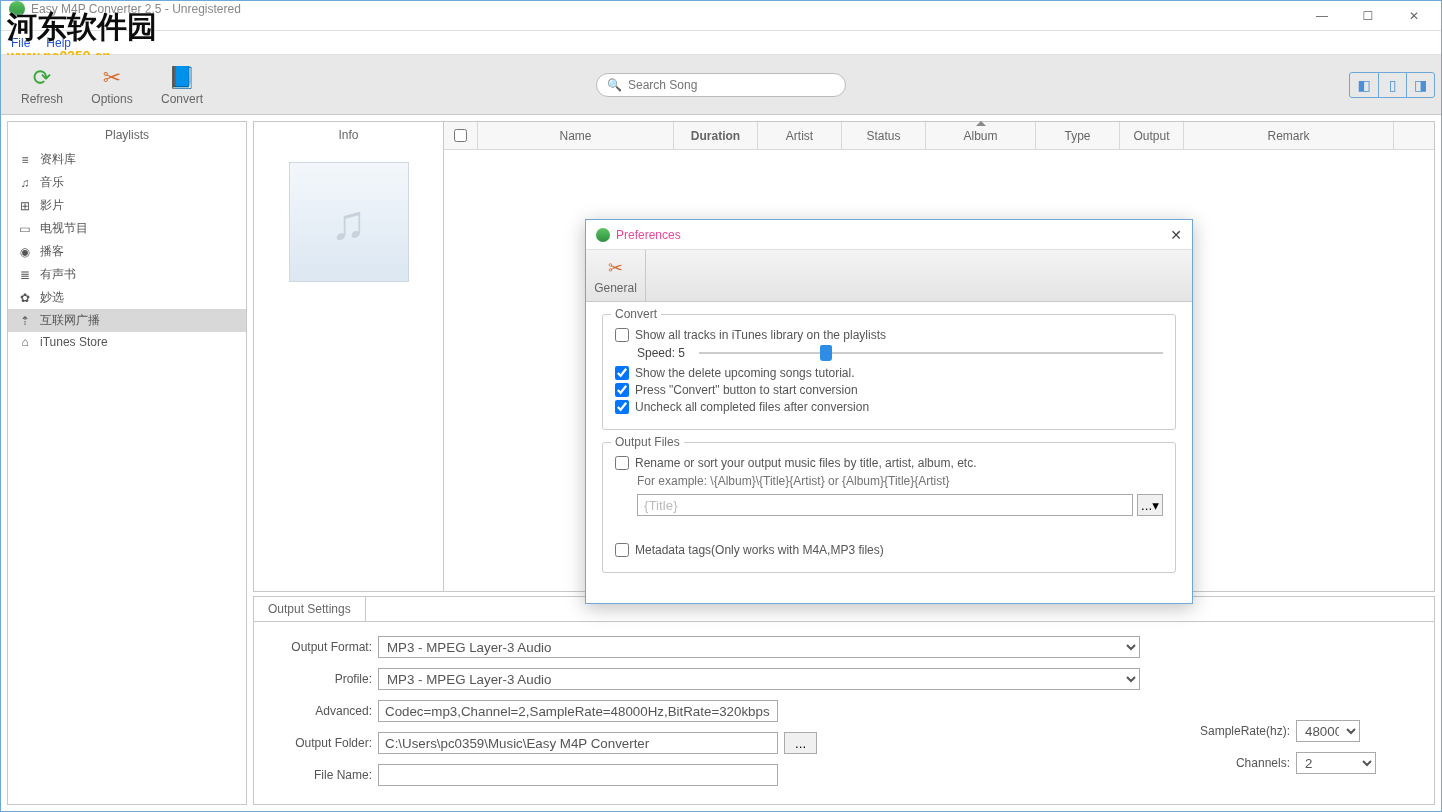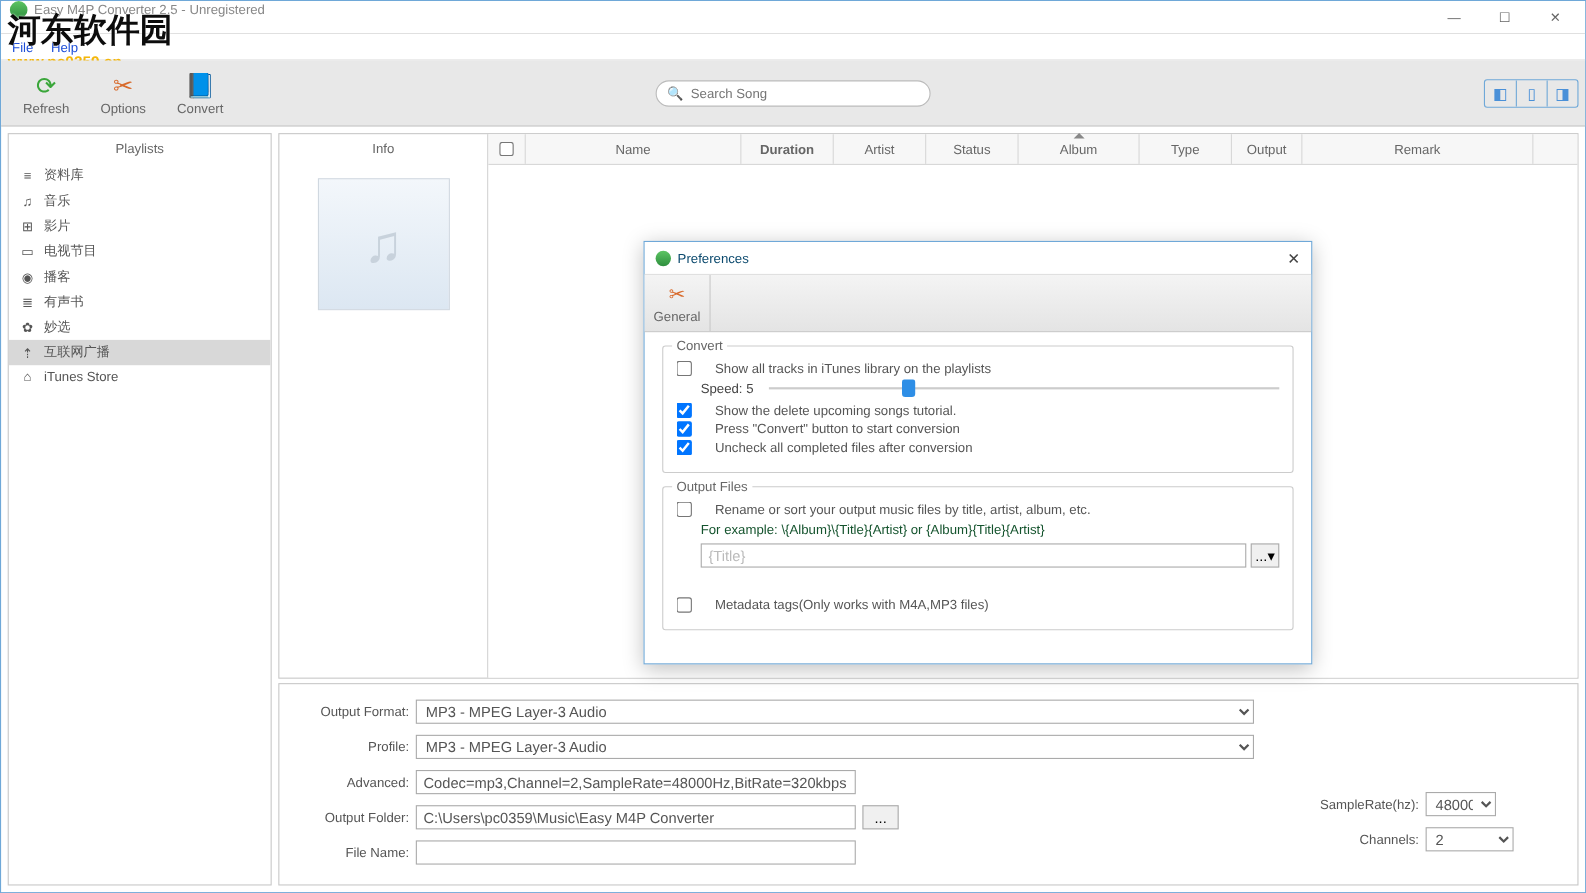--- a/index.html
+++ b/index.html
@@ -49,34 +49,34 @@
 .btn { border:1px solid #aaa; background:#f0f0f0; height:22px; padding:0 10px; }
 
 
 .watermark { position:absolute; left:6px; top:6px; pointer-events:none; opacity:.95; }
 .watermark .big { font-size:30px; font-weight:bold; color:#000000; text-shadow:0 0 2px #fff; }
 .watermark .small { font-size:14px; color:#f4b400; font-weight:bold; }
 
 
 .dialog { position:absolute; left:584px; top:218px; width:608px; background:#fff; border:1px solid #6fa8d8; box-shadow:0 4px 18px rgba(0,0,0,.25); }
 .dlg-title { height:30px; display:flex; align-items:center; justify-content:space-between; padding:0 10px; border-bottom:1px solid #e0e0e0; }
-.dlg-title-left { display:flex; align-items:center; gap:6px; color:#0c4a6e; }
+.dlg-title-left { display:flex; align-items:center; gap:6px; color:#ec4899; }
 .dlg-close { font-size:14px; color:#444; }
 .dlg-toolbar { height:52px; background:linear-gradient(#f4f4f4,#e4e4e4); border-bottom:1px solid #c8c8c8; display:flex; }
 .dlg-tab { width:60px; display:flex; flex-direction:column; align-items:center; justify-content:center; gap:2px; border-right:1px solid #c8c8c8; color:#666; }
 .dlg-body { padding:12px 16px 18px; }
 .group { border:1px solid #ccc; border-radius:3px; padding:10px 12px 12px; margin-bottom:12px; position:relative; }
 .group-title { position:absolute; top:-8px; left:8px; background:#fff; padding:0 4px; color:#666; }
-.chk { display:flex; align-items:flex-start; gap:21px; margin:3px 0; color:#555; }
+.chk { display:flex; align-items:flex-start; gap:6px; margin:3px 0; color:#555; }
 .chk input { width:14px; height:14px; }
 .speedrow { display:flex; align-items:center; gap:14px; margin:4px 0 6px 22px; }
 .slider { flex:1; position:relative; height:14px; }
 .slider-track { position:absolute; left:0; right:0; top:6px; height:2px; background:#ccc; }
 .slider-thumb { position:absolute; top:-1px; left:26%; width:12px; height:16px; background:#2e8ee6; border-radius:2px 2px 3px 3px; }
-.example { margin:4px 0 6px 22px; color:#14532d; }
+.example { margin:4px 0 6px 22px; color:#737373; }
 .rename-input { display:flex; gap:4px; margin-left:22px; }
 .rename-input input { flex:1; }
 .rename-input input::placeholder { color:#bbb; }
 </style>
 </head>
 <body>
 
 <div class="window" style="position:relative;">
 
   <div class="watermark">
@@ -187,20 +187,23 @@
               <div class="gh sort" style="width: 110px;">Album</div>
               <div class="gh" style="width: 84px;">Type</div>
               <div class="gh" style="width: 64px;">Output</div>
               <div class="gh" style="width: 210px;">Remark</div>
             </div>
           <div class="gridbody"></div>
         </div>
       </div>
 
       <div class="lower">
+        <div class="tabbar">
+            <div class="tab">Output Settings</div>
+          </div>
         <div class="output-body">
           <div class="outleft">
             <div class="row">
               <label>Output Format:</label>
               <select class="ddl" style="flex:1;"><option>MP3 - MPEG Layer-3 Audio</option></select>
             </div>
             <div class="row">
               <label>Profile:</label>
               <select class="ddl" style="flex:1;"><option>MP3 - MPEG Layer-3 Audio</option></select>
             </div>

